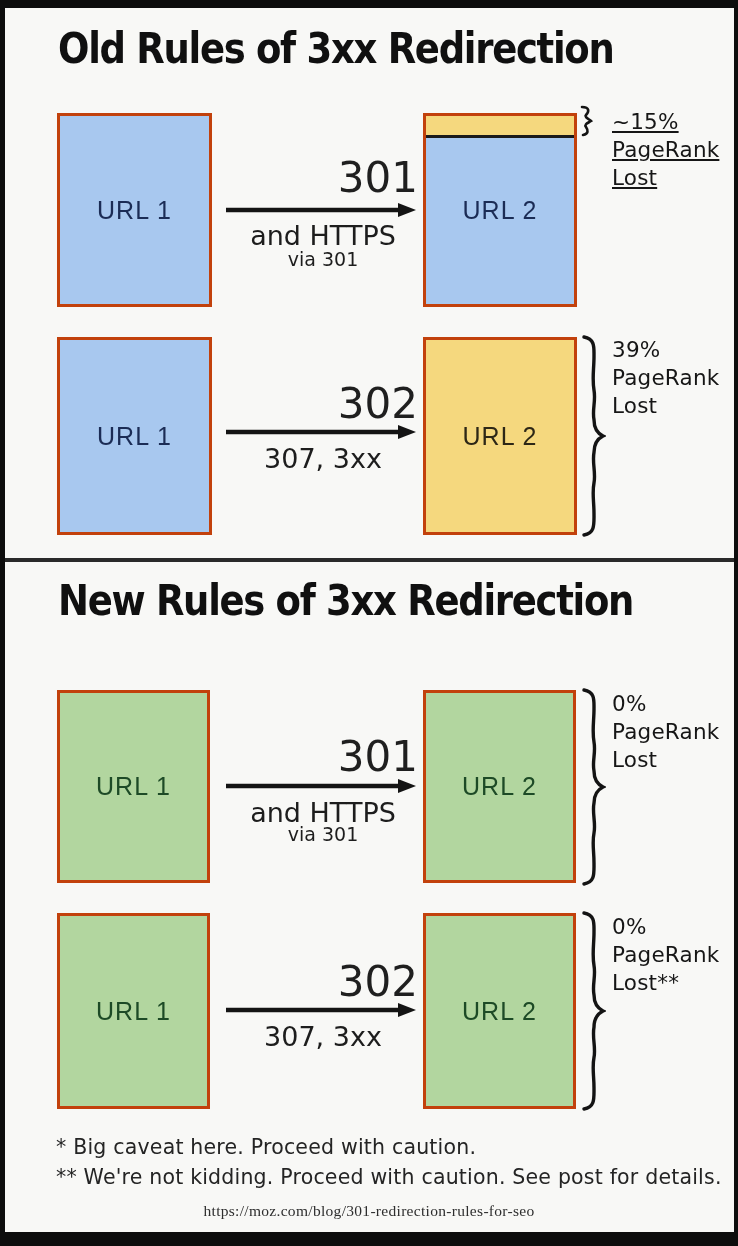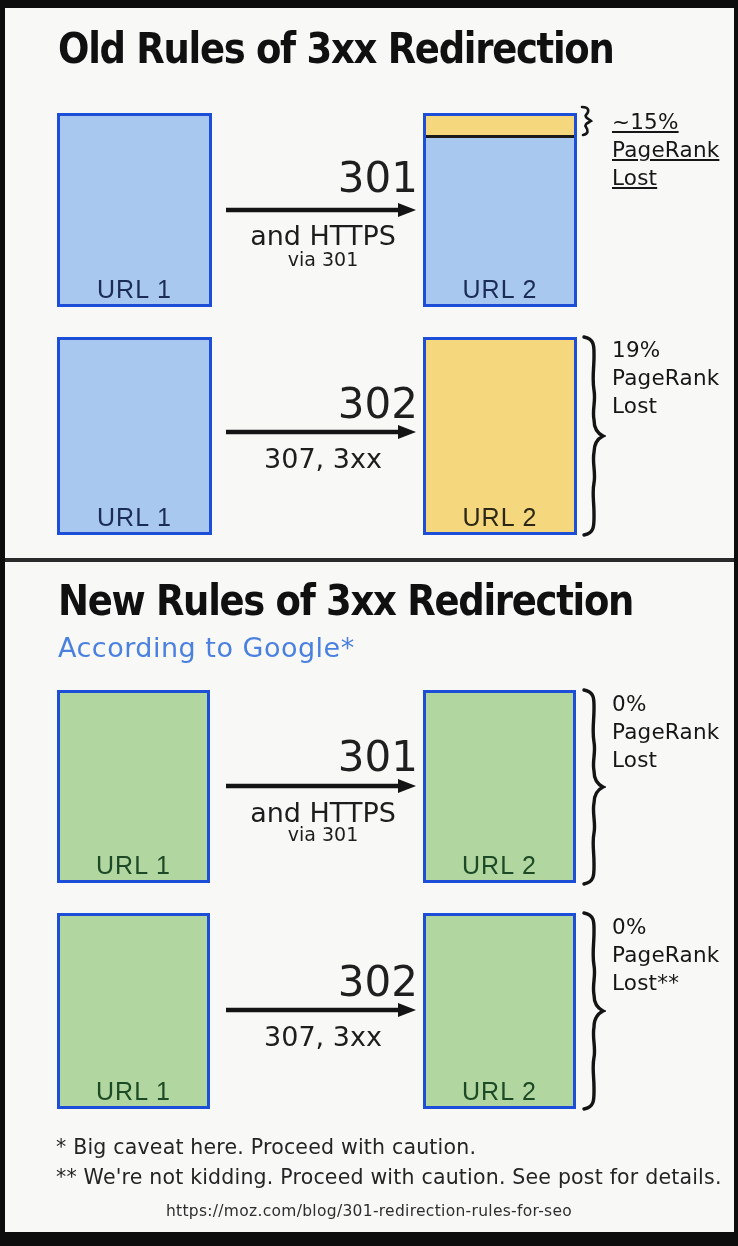--- a/index.html
+++ b/index.html
@@ -14,22 +14,22 @@
   .abs{position:absolute;}
   .h-title{
     font-weight:bold;font-size:43px;letter-spacing:-1.5px;color:#101010;
     transform:scaleX(0.86);transform-origin:left top;white-space:nowrap;
     line-height:1.15;
   }
   .subtitle{
     font-size:27px;color:#4a80e0;white-space:nowrap;letter-spacing:0.5px;
   }
   .urlbox{
-    box-sizing:border-box;border:3px solid #1d4ed8;
-    display:flex;align-items:flex-end;justify-content:center;
+    box-sizing:border-box;border:3px solid #c2410c;
+    display:flex;align-items:center;justify-content:center;
   }
   .urlbox .lbl{
     font-family:"Liberation Sans","DejaVu Sans",sans-serif;
     font-size:25px;letter-spacing:1px;
   }
   .fill-blue{background:#a8c8ef;}
   .fill-yellow{background:#f5d87e;}
   .fill-green{background:#b2d69f;}
   .lbl-navy{color:#1b2c55;}
   .lbl-green{color:#1d4a26;}
@@ -56,20 +56,21 @@
   }
   .divider{
     position:absolute;left:5px;right:4px;top:558px;height:4px;background:#2a2a2a;
   }
   .footnote{
     font-size:20.5px;color:#242424;white-space:nowrap;letter-spacing:0.2px;
   }
   .source-url{
     left:0;width:738px;text-align:center;font-size:15.5px;color:#2e2e2e;
     letter-spacing:0.3px;
+    font-family:Liberation Serif, serif;
   }
   svg{display:block;}
   .stroke{stroke:#141414;fill:none;}
   .solid{fill:#141414;stroke:none;}
 </style>
 </head>
 <body>
 
 <div class="sheet">
   <div class="paper"></div>
@@ -111,28 +112,27 @@
   </svg>
   <div class="abs code-sub" style="left:228px;top:444px;">307, 3xx</div>
 
   <div class="abs urlbox fill-yellow" style="left:423px;top:337px;width:154px;height:198px;">
     <span class="lbl lbl-dark">URL 2</span>
   </div>
 
   <svg class="abs" style="left:580px;top:334px;" width="26" height="204" viewBox="0 0 26 200" preserveAspectRatio="none">
     <path class="stroke" stroke-width="3.4" stroke-linecap="round" d="M4 3 C15 5 14 13 14 22 C14 34 12 44 14 55 C16 66 12 74 14 84 C14 92 17 97 23 100 C17 103 14 108 14 116 C12 126 16 136 14 146 C12 156 14 164 14 176 C14 187 15 195 4 197"></path>
   </svg>
-  <div class="abs annotation" style="left:612px;top:336px;">19%
+  <div class="abs annotation" style="left:612px;top:336px;">39%
 PageRank
 Lost</div>
 
   <div class="divider"></div>
 
   <div class="abs h-title" style="left:58px;top:576px;">New Rules of 3xx Redirection</div>
-  <div class="abs subtitle" style="left:58px;top:632px;">According to Google*</div>
 
   <div class="abs urlbox fill-green" style="left:57px;top:690px;width:153px;height:193px;">
     <span class="lbl lbl-green">URL 1</span>
   </div>
 
   <div class="abs code" style="left:228px;top:736px;">301</div>
   <svg class="abs" style="left:225px;top:776px;" width="192" height="20" viewBox="0 0 192 20">
     <line class="stroke" x1="1" y1="10" x2="175" y2="10" stroke-width="4.5"></line>
     <polygon class="solid" points="173,3 191,10 173,17"></polygon>
   </svg>

